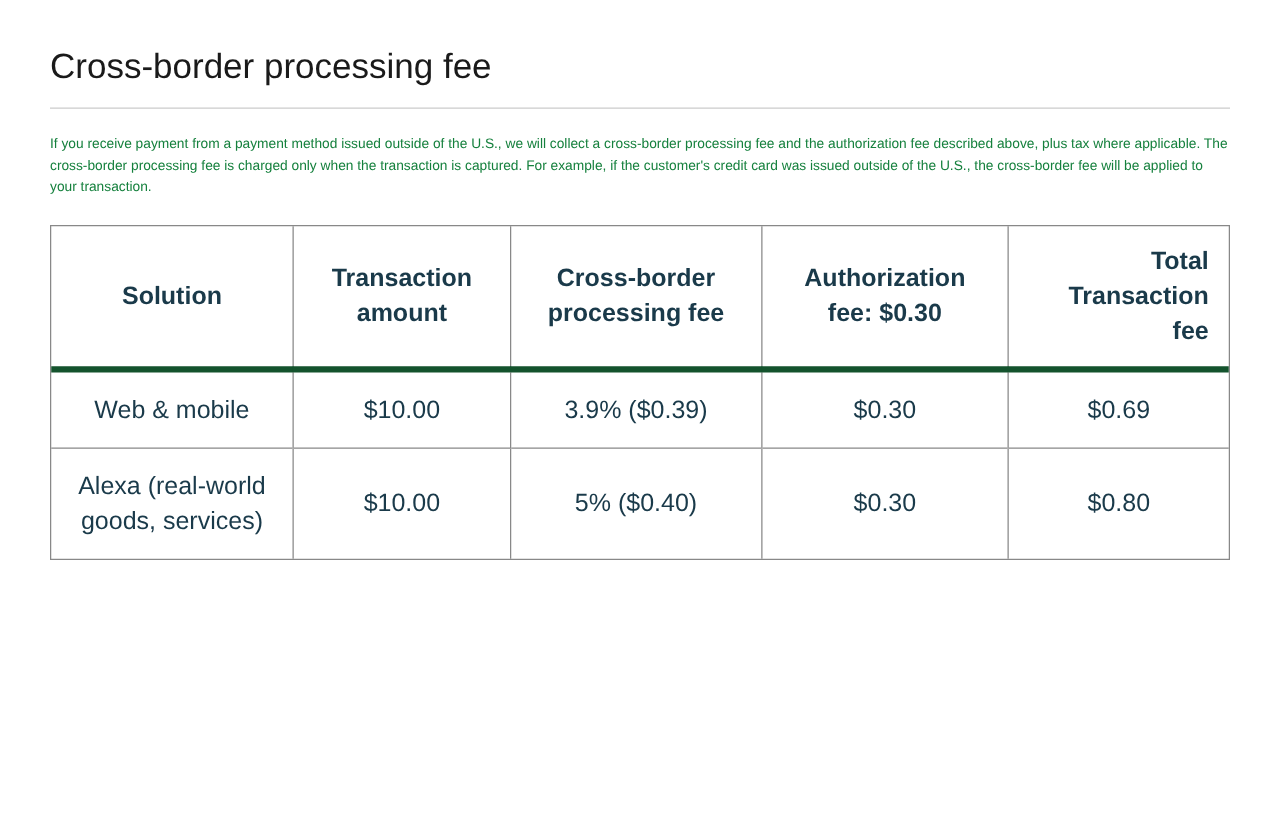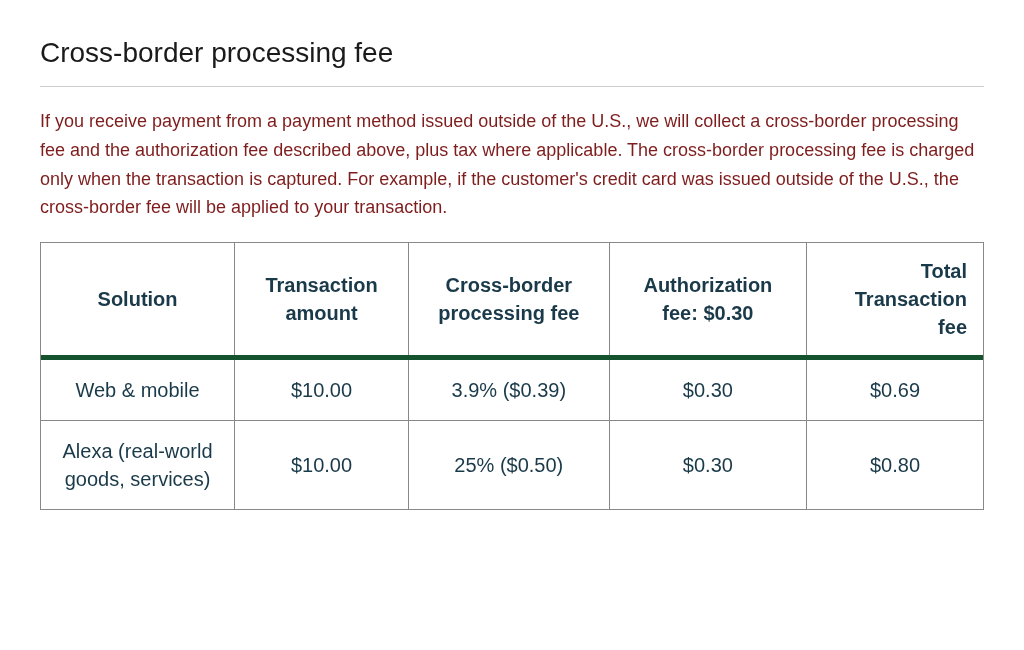--- a/index.html
+++ b/index.html
@@ -32,22 +32,22 @@
     }
 
     .divider {
       border: none;
       border-top: 1px solid #cccccc;
       margin-bottom: 20px;
     }
 
     .description-block {
       margin-bottom: 16px;
-      color: #7f1d1d;
-      font-size: 18px;
+      color: #15803d;
+      font-size: 11px;
       line-height: 1.6;
     }
 
     .table-wrapper {
       margin-top: 20px;
       border: 1px solid #888888;
       border-collapse: collapse;
       width: 100%;
     }
 
@@ -130,21 +130,21 @@
       <tr>
             <td>Web &amp; mobile</td>
             <td>$10.00</td>
             <td>3.9% ($0.39)</td>
             <td>$0.30</td>
             <td>$0.69</td>
           </tr>
           <tr>
             <td>Alexa (real-world goods, services)</td>
             <td>$10.00</td>
-            <td>25% ($0.50)</td>
+            <td>5% ($0.40)</td>
             <td>$0.30</td>
             <td>$0.80</td>
           </tr>
         </tbody>
     </table>
   </div>
 
 </div>
 
 </body></html>

